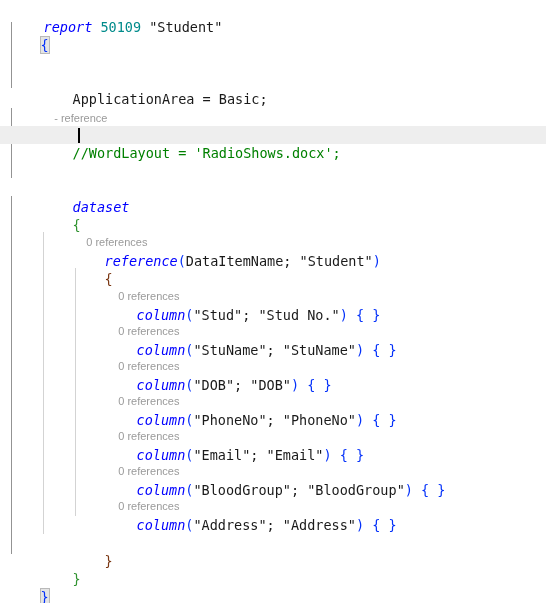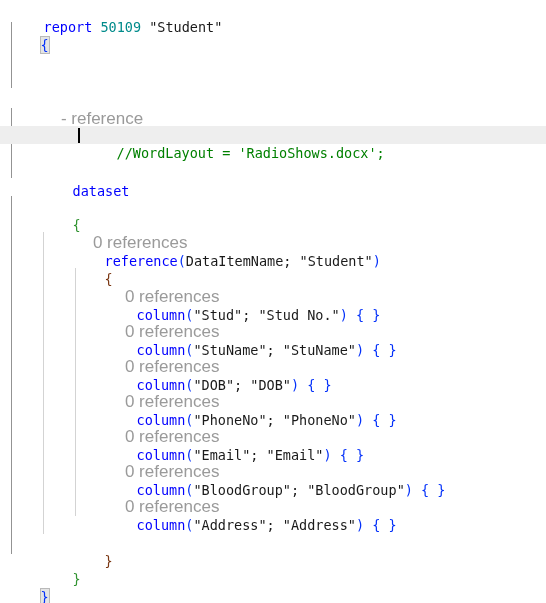--- a/index.html
+++ b/index.html
@@ -39,30 +39,30 @@
 
   
   .codelens {
     position: absolute;
     left: 0;
     width: 546px;
     height: 17px;
     line-height: 17px;
     white-space: pre;
     font-family: "Liberation Sans", sans-serif;
-    font-size: 17px;
+    font-size: 11px;
     color: #9a9a9a;
   }
 
   
-  .kw       { color: #0000ff; }   
+  .kw       { color: #0000ff; font-style: italic; }   
   .num      { color: #008b8b; }   
   .txt      { color: #1a1a1a; }   
   .sq       { color: #a31515; }   
-  .cmt      { color: #008000; margin-left: 44px; }   
+  .cmt      { color: #008000; }   
   .b1       { color: #0431fa; }   
   .b2       { color: #319331; }   
   .b3       { color: #7b3814; }   
   .paren    { color: #0431fa; }   
 
   
   .bmatch {
     background: #e4e4e4;
     outline: 1px solid #b9b9b9;
   }
@@ -100,40 +100,43 @@
     <span style="display:inline-block;width:11px;"></span><span class="kw">report</span><span> </span><span class="num">50109</span><span> </span><span class="txt">"Student"</span>
   </div>
 
   <div class="line" style="top:18px;">
     <span style="display:inline-block;width:8px;"></span><span class="b1 bmatch">{</span>
   </div>
 
   <div class="line" style="top:36px;"></div>
 
 
+  <div class="line" style="top:72px;">
+    <span style="display:inline-block;width:40px;"></span><span class="txt">ApplicationArea</span><span> </span><span class="txt">=</span><span> </span><span class="txt">Basic;</span>
+  </div>
 
   <div class="line" style="top:90px;"></div>
 
   <div class="codelens" style="top:93px;">
     <span style="display:inline-block;width:42px;"></span><span>- reference</span>
   </div>
 
   <div class="line" style="top:108px;">
     <span style="display:inline-block;width:40px;"></span><span class="txt">RDLCLayout</span><span> </span><span class="txt">=</span><span> </span><span class="sq">'Student.RDL';</span>
   </div>
 
   <div class="line current" style="top:126px;">
     <span style="display:inline-block;width:40px;"></span><span class="cmt">//WordLayout = 'RadioShows.docx';</span>
   </div>
   <div class="caret" style="left:78px; top:128px; height:15px;"></div>
 
 
   <div class="line" style="top:162px;"></div>
 
-  <div class="line" style="top:164px;">
+  <div class="line" style="top:180px;">
     <span style="display:inline-block;width:40px;"></span><span class="kw">dataset</span>
   </div>
 
   <div class="line" style="top:198px;">
     <span style="display:inline-block;width:40px;"></span><span class="b2">{</span>
   </div>
 
   <div class="codelens" style="top:217px;">
     <span style="display:inline-block;width:74px;"></span><span>0 references</span>
   </div>

